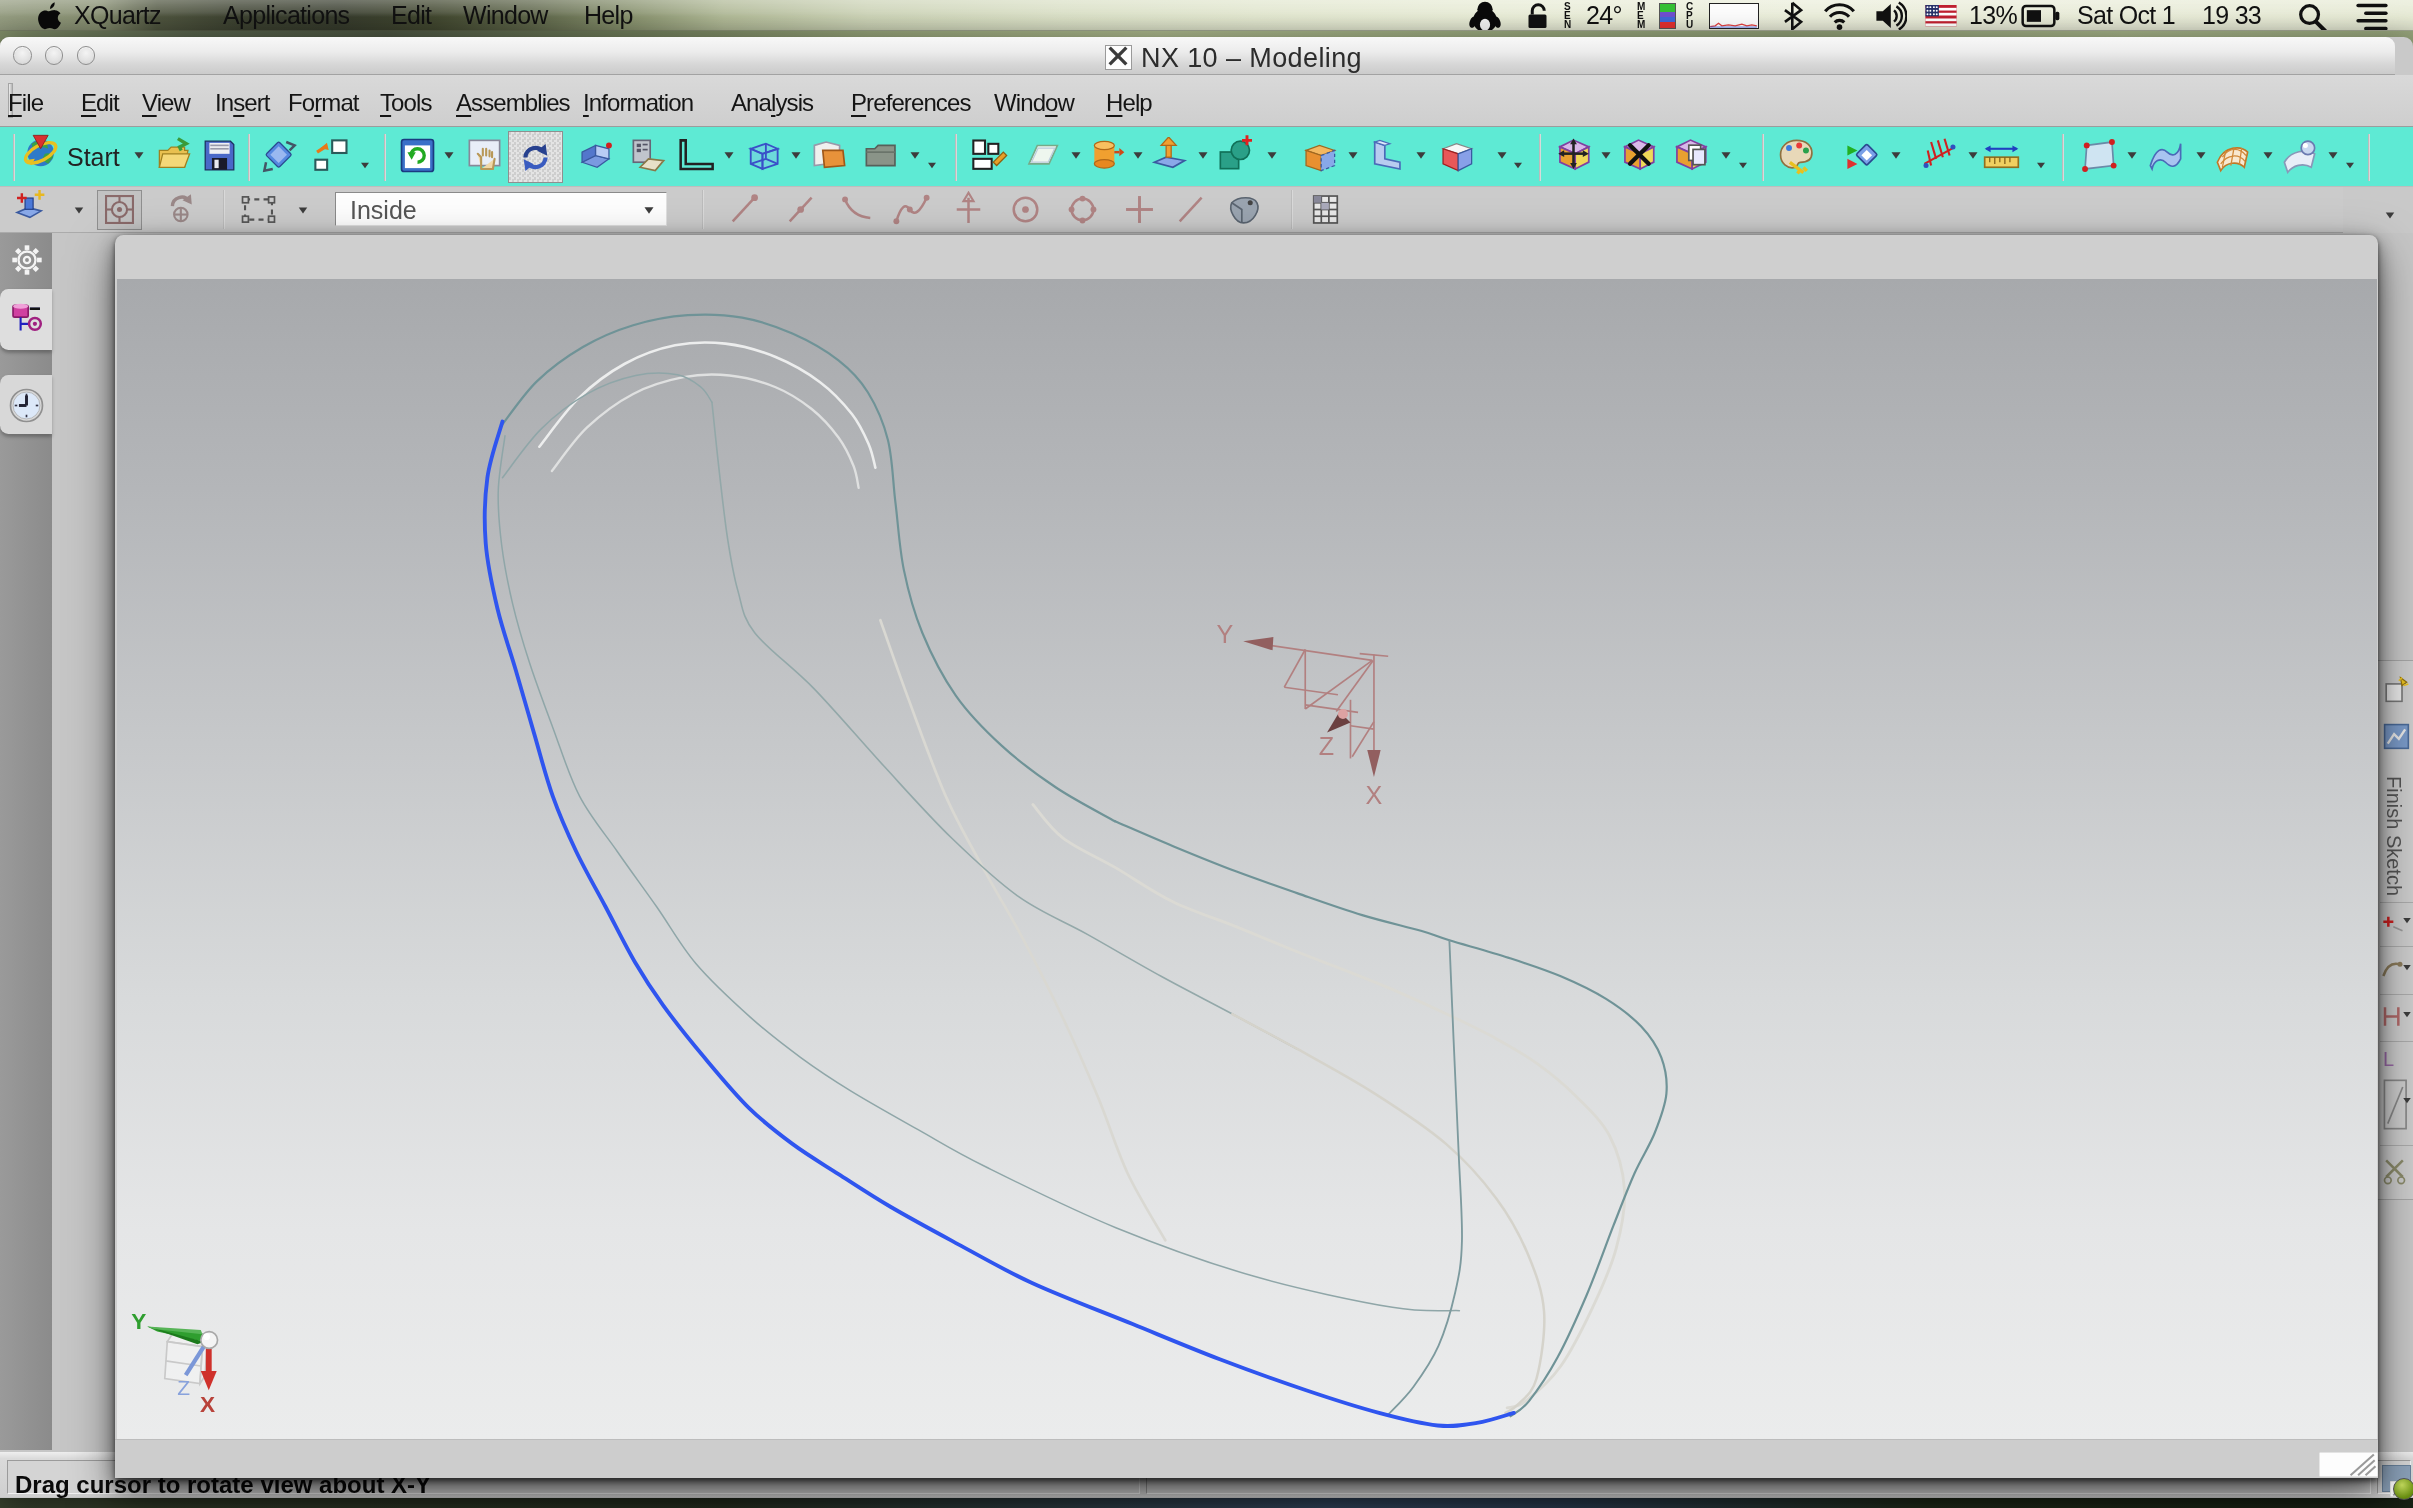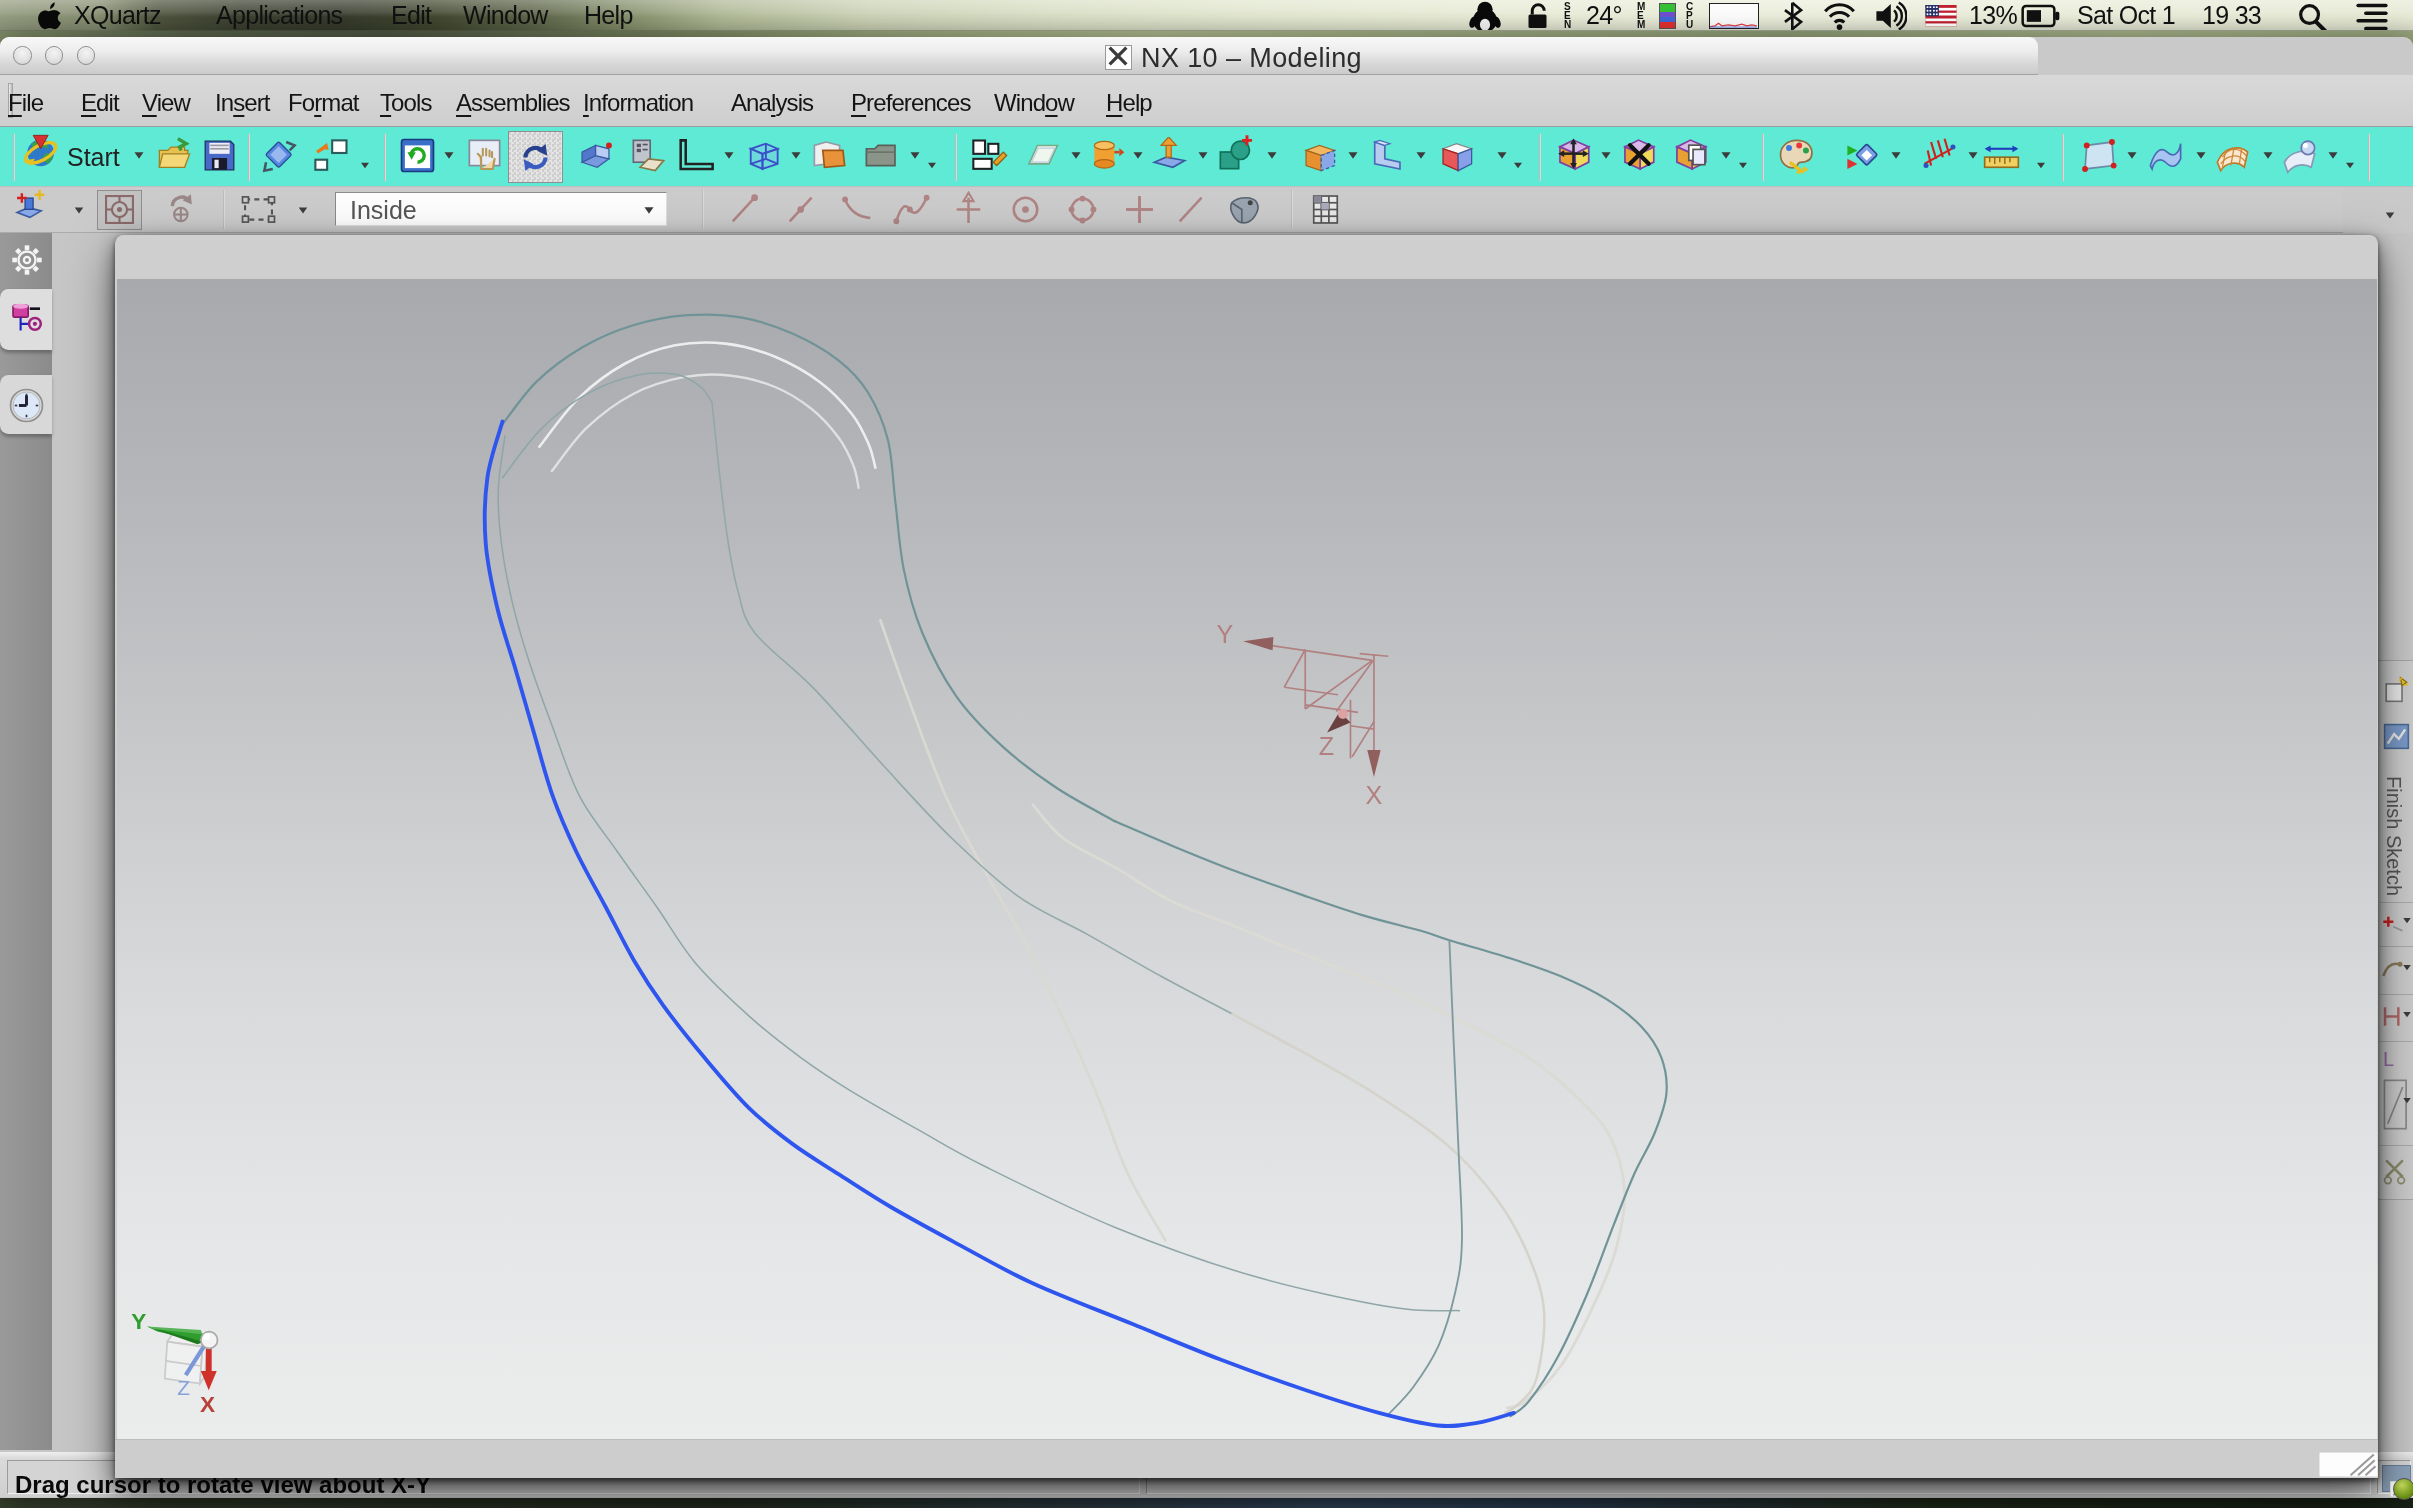--- a/index.html
+++ b/index.html
@@ -9,21 +9,21 @@
 background:linear-gradient(90deg,#3a4430 0,#2c3626 30%,#3a506b 55%,#31455c 65%,#27331f 80%,#1c2718 100%)}
 #walltop{left:0;top:0;width:2413px;height:50px;
 background:linear-gradient(90deg,#7d8a66 0,#55604a 8%,#4a5340 16%,#6d7a58 26%,#93a077 36%,#a8b489 48%,#9aa87e 60%,#8d9b74 74%,#a2af85 88%,#96a47b 100%)}
 #macbar{left:0;top:0;width:2413px;height:31px;overflow:hidden;border-bottom:0.8px solid rgba(90,95,75,.5);
 background:linear-gradient(90deg,#949c80 0%,#868e70 4%,#4e543e 6.5%,#3c4130 10%,#363b2c 14%,#41472f 18%,#5d6549 22%,#86906c 26%,#b0b996 30%,#ccd3b6 36%,#dae0c6 44%,#e2e7cf 52%,#e8ecd6 62%,#ebeedb 75%,#e9ecd8 88%,#e6ead4 100%)}
 #macbar .sheen{left:0;top:0;width:2413px;height:31px;
 background:linear-gradient(180deg,rgba(255,255,255,.3) 0%,rgba(255,255,255,.12) 40%,rgba(255,255,255,0) 55%,rgba(0,0,0,.08) 100%)}
 .mtxt{position:absolute;top:0;height:31px;line-height:31px;font-size:25px;letter-spacing:-0.7px;color:#111}
 .mtxt.b{font-weight:normal}
 #nxwin{left:0;top:37px;width:2413px;height:1461px;background:#c9c9c9;border-radius:9.2px 9.2px 0 0;box-shadow:0 8.4px 34px rgba(0,0,0,.5)}
-#nxtitle{left:0;top:0;width:2038px;height:38px;border-radius:9.2px 9.2px 0 0;
+#nxtitle{left:0;top:0;width:2395px;height:38px;border-radius:9.2px 9.2px 0 0;
 background:linear-gradient(180deg,#f8f8f8 0%,#ececec 40%,#d6d6d6 75%,#cbcbcb 100%);
 border-bottom:0.8px solid #a2a2a2}
 .tl{position:absolute;top:9.2px;width:18.4px;height:18.4px;border-radius:50%;
 background:radial-gradient(circle at 50% 35%,#f4f4f4 0%,#e2e2e2 55%,#cfcfcf 100%);
 border:1.7px solid #8e8e8e;box-shadow:inset 0 0.8px 0.8px rgba(255,255,255,.8)}
 .xbox{position:absolute;background:#fdfdfd;border:1.7px solid #9a9a9a;color:#444}
 .xbox svg{display:block}
 .wtitle{position:absolute;font-size:27px;color:#2c2c2c;letter-spacing:0.4px}
 #nxmenu{left:0;top:38px;width:2413px;height:52px;background:linear-gradient(180deg,#d9d9d9,#cecece);border-bottom:0.8px solid #9c9c9c}
 .nm{position:absolute;top:0;height:52px;line-height:55px;font-size:24px;letter-spacing:-0.9px;color:#151515}
@@ -53,21 +53,21 @@
 <body>
 <div class="abs" id="wall"></div>
 <div class="abs" id="walltop"></div>
 <div class="abs" id="macbar">
     <div class="abs sheen"></div>
     <svg class="ico" style="left:32px;top:0.8px" width="32" height="30" viewBox="0 0 38 36">
       <path d="M21.5,9.5 c-0.3,-3.6 2.4,-7.0 5.4,-8.0 c0.5,3.2 -1.1,6.6 -5.4,8.0 Z" fill="#0a0a0a"></path>
       <path d="M27,11 c3.4,0 5.4,1.9 7.0,3.6 c-4.1,2.5 -4.6,8.6 0.5,11.4 c-1.0,2.8 -3.7,7.8 -7.3,7.8 c-2.5,0 -3.2,-1.4 -6.0,-1.4 c-2.9,0 -3.9,1.4 -6.1,1.4 c-3.7,0 -6.8,-5.7 -7.5,-8.8 c-1.4,-5.5 0.3,-11.4 6.0,-13.3 c2.5,-0.9 4.7,0.6 6.4,0.6 c1.6,0 4.4,-1.4 7.0,-1.4 Z" fill="#0a0a0a"></path>
     </svg>
     <div class="mtxt b" style="left:74px">XQuartz</div>
-    <div class="mtxt" style="left:216px">Applications</div>
+    <div class="mtxt" style="left:223px">Applications</div>
     <div class="mtxt" style="left:391px">Edit</div>
     <div class="mtxt" style="left:463px">Window</div>
     <div class="mtxt" style="left:584px">Help</div>
     <svg class="ico" style="left:1468px;top:0px" width="34" height="34" viewBox="0 0 38 40">
       <ellipse cx="19" cy="24" rx="14" ry="14" fill="#0a0a0a"></ellipse>
       <ellipse cx="19" cy="11" rx="9" ry="9" fill="#0a0a0a"></ellipse>
       <ellipse cx="19" cy="29" rx="6" ry="7" fill="#f0f0f0"></ellipse>
       <ellipse cx="5" cy="26" rx="4" ry="7" fill="#0a0a0a" transform="rotate(20 5 26)"></ellipse>
       <ellipse cx="33" cy="26" rx="4" ry="7" fill="#0a0a0a" transform="rotate(-20 33 26)"></ellipse>
     </svg>

